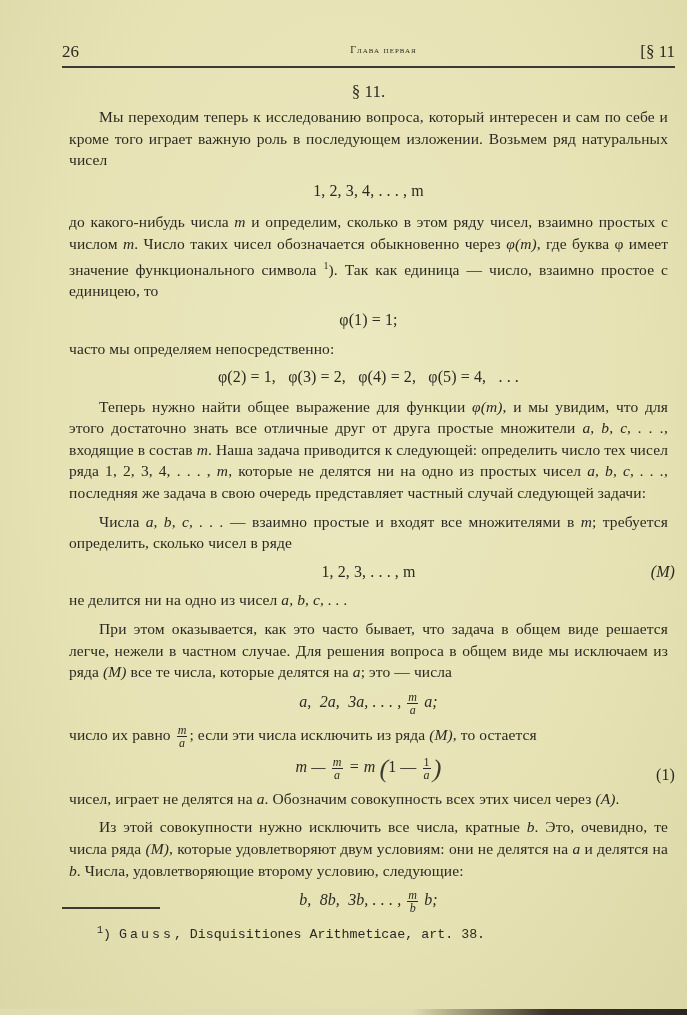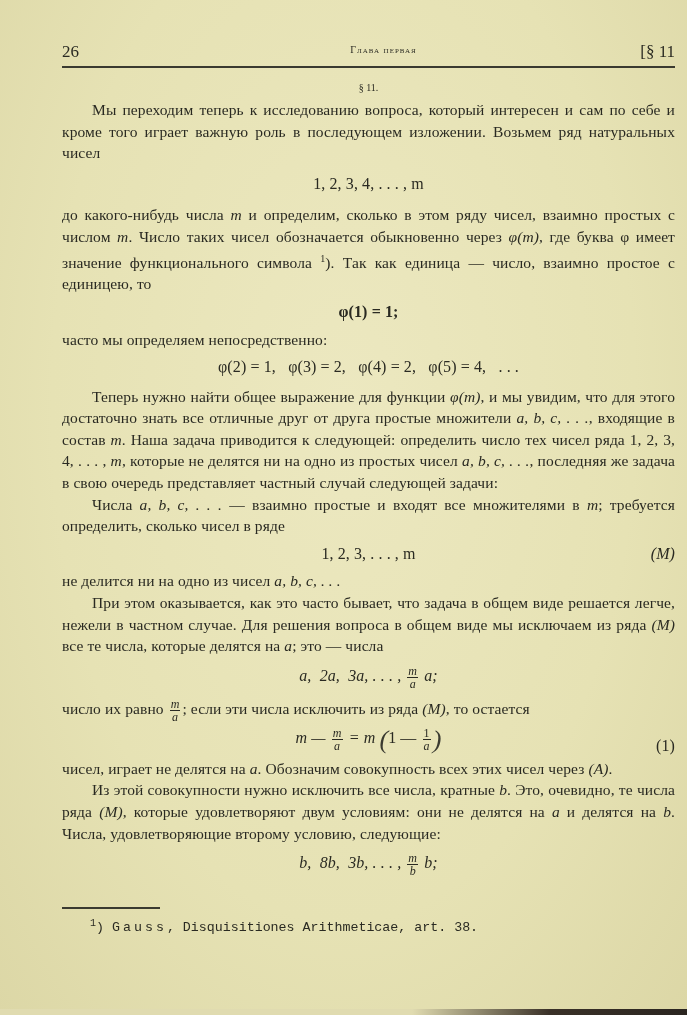--- a/index.html
+++ b/index.html
@@ -13,23 +13,23 @@
   }
   .page { position:absolute; left:62px; top:0; width:613px; }
   .running-head {
     position:absolute; top:42px; left:0; width:613px; height:22px;
     font-size:17px;
   }
   .rh-page { position:absolute; left:0; top:0; }
   .rh-title { position:absolute; left:15px; width:100%; text-align:center; top:2px; font-size:10px; letter-spacing:1px; font-variant:small-caps; }
   .rh-sec { position:absolute; right:0; top:0; }
   .rule { position:absolute; top:66px; left:0; width:613px; height:2px; background:#3a3a30; }
-  .section-title { position:absolute; top:82px; left:0; width:100%; text-align:center; font-size:10px; }
+  .section-title { position:absolute; top:82px; left:0; width:100%; text-align:center; font-size:17px; }
   .body-text { position:absolute; left:0; width:613px; font-size:15.5px; line-height:21.6px; text-align:justify; letter-spacing:0.1px; }
-  .p { margin:0; }
+  .p { margin:7px; }
   .indent { text-indent:30px; }
   .formula { text-align:center; font-size:16px; margin:0; position:relative; }
   .formula .tag { position:absolute; right:0; top:0; }
   i, .it { font-style:italic; }
   .frac { display:inline-block; vertical-align:middle; text-align:center; font-style:italic; font-size:12px; line-height:12px; margin:0 2px; }
   .frac .num { display:block; border-bottom:1px solid #2a2a22; padding:0 1px; }
   .frac .den { display:block; padding:0 1px; }
   .paren { font-size:26px; vertical-align:middle; font-weight:300; color:#3a3a30; }
   .fn-rule { position:absolute; top:907px; left:0; width:98px; height:1.5px; background:#3a3a30; }
   .footnotes { position:absolute; top:915px; left:0; width:613px; font-family:Liberation Mono, monospace; font-size:13.3px; line-height:18px; }
@@ -50,21 +50,21 @@
   </div>
   <div class="rule"></div>
 
   <div class="section-title">§ 11.</div>
 
   <div class="body-text" style="top:99px;">
     <p class="p indent">Мы переходим теперь к исследованию вопроса, который интересен и сам по себе и кроме того играет важную роль в последующем изложении. Возьмем ряд натуральных чисел</p>
     <p class="formula" style="margin:9px 0 10px;"><span>1, 2, 3, 4, . . . , m</span></p>
 
     <p class="p"><span>до какого-нибудь числа </span><i>m</i><span> и определим, сколько в этом ряду чисел, взаимно простых с числом </span><i>m</i><span>. Число таких чисел обозначается обыкновенно через </span><i>φ(m)</i><span>, где буква φ имеет значение функционального символа </span><span class="sup">1</span><span>). Так как единица — число, взаимно простое с единицею, то</span></p>
-    <p class="formula" style="margin:6px 0 6px;font-weight:bold;"><span>φ(1) = 1;</span></p>
+    <p class="formula" style="margin:6px 0 6px;"><span>φ(1) = 1;</span></p>
 
     <p class="p">часто мы определяем непосредственно:</p>
     <p class="formula" style="margin:6px 0 8px;"><span style="white-space:pre;">φ(2) = 1,   φ(3) = 2,   φ(4) = 2,   φ(5) = 4,   . . .</span></p>
 
     <p class="p indent"><span>Теперь нужно найти общее выражение для функции </span><i>φ(m)</i><span>, и мы увидим, что для этого достаточно знать все отличные друг от друга простые множители </span><i>a, b, c, . . .</i><span>, входящие в состав </span><i>m</i><span>. Наша задача приводится к следующей: определить число тех чисел ряда 1, 2, 3, 4, . . . , </span><i>m</i><span>, которые не делятся ни на одно из простых чисел </span><i>a, b, c, . . .</i><span>, последняя же задача в свою очередь представляет частный случай следующей задачи:</span></p>
 
     <p class="p indent"><span>Числа </span><i>a, b, c, . . .</i><span> — взаимно простые и входят все множителями в </span><i>m</i><span>; требуется определить, сколько чисел в ряде</span></p>
     <p class="formula" style="margin:6px 0 6px;"><span>1, 2, 3, . . . , m</span><i class="tag">(M)</i></p>
 
     <p class="p"><span>не делится ни на одно из чисел </span><i>a, b, c, . . .</i></p>

